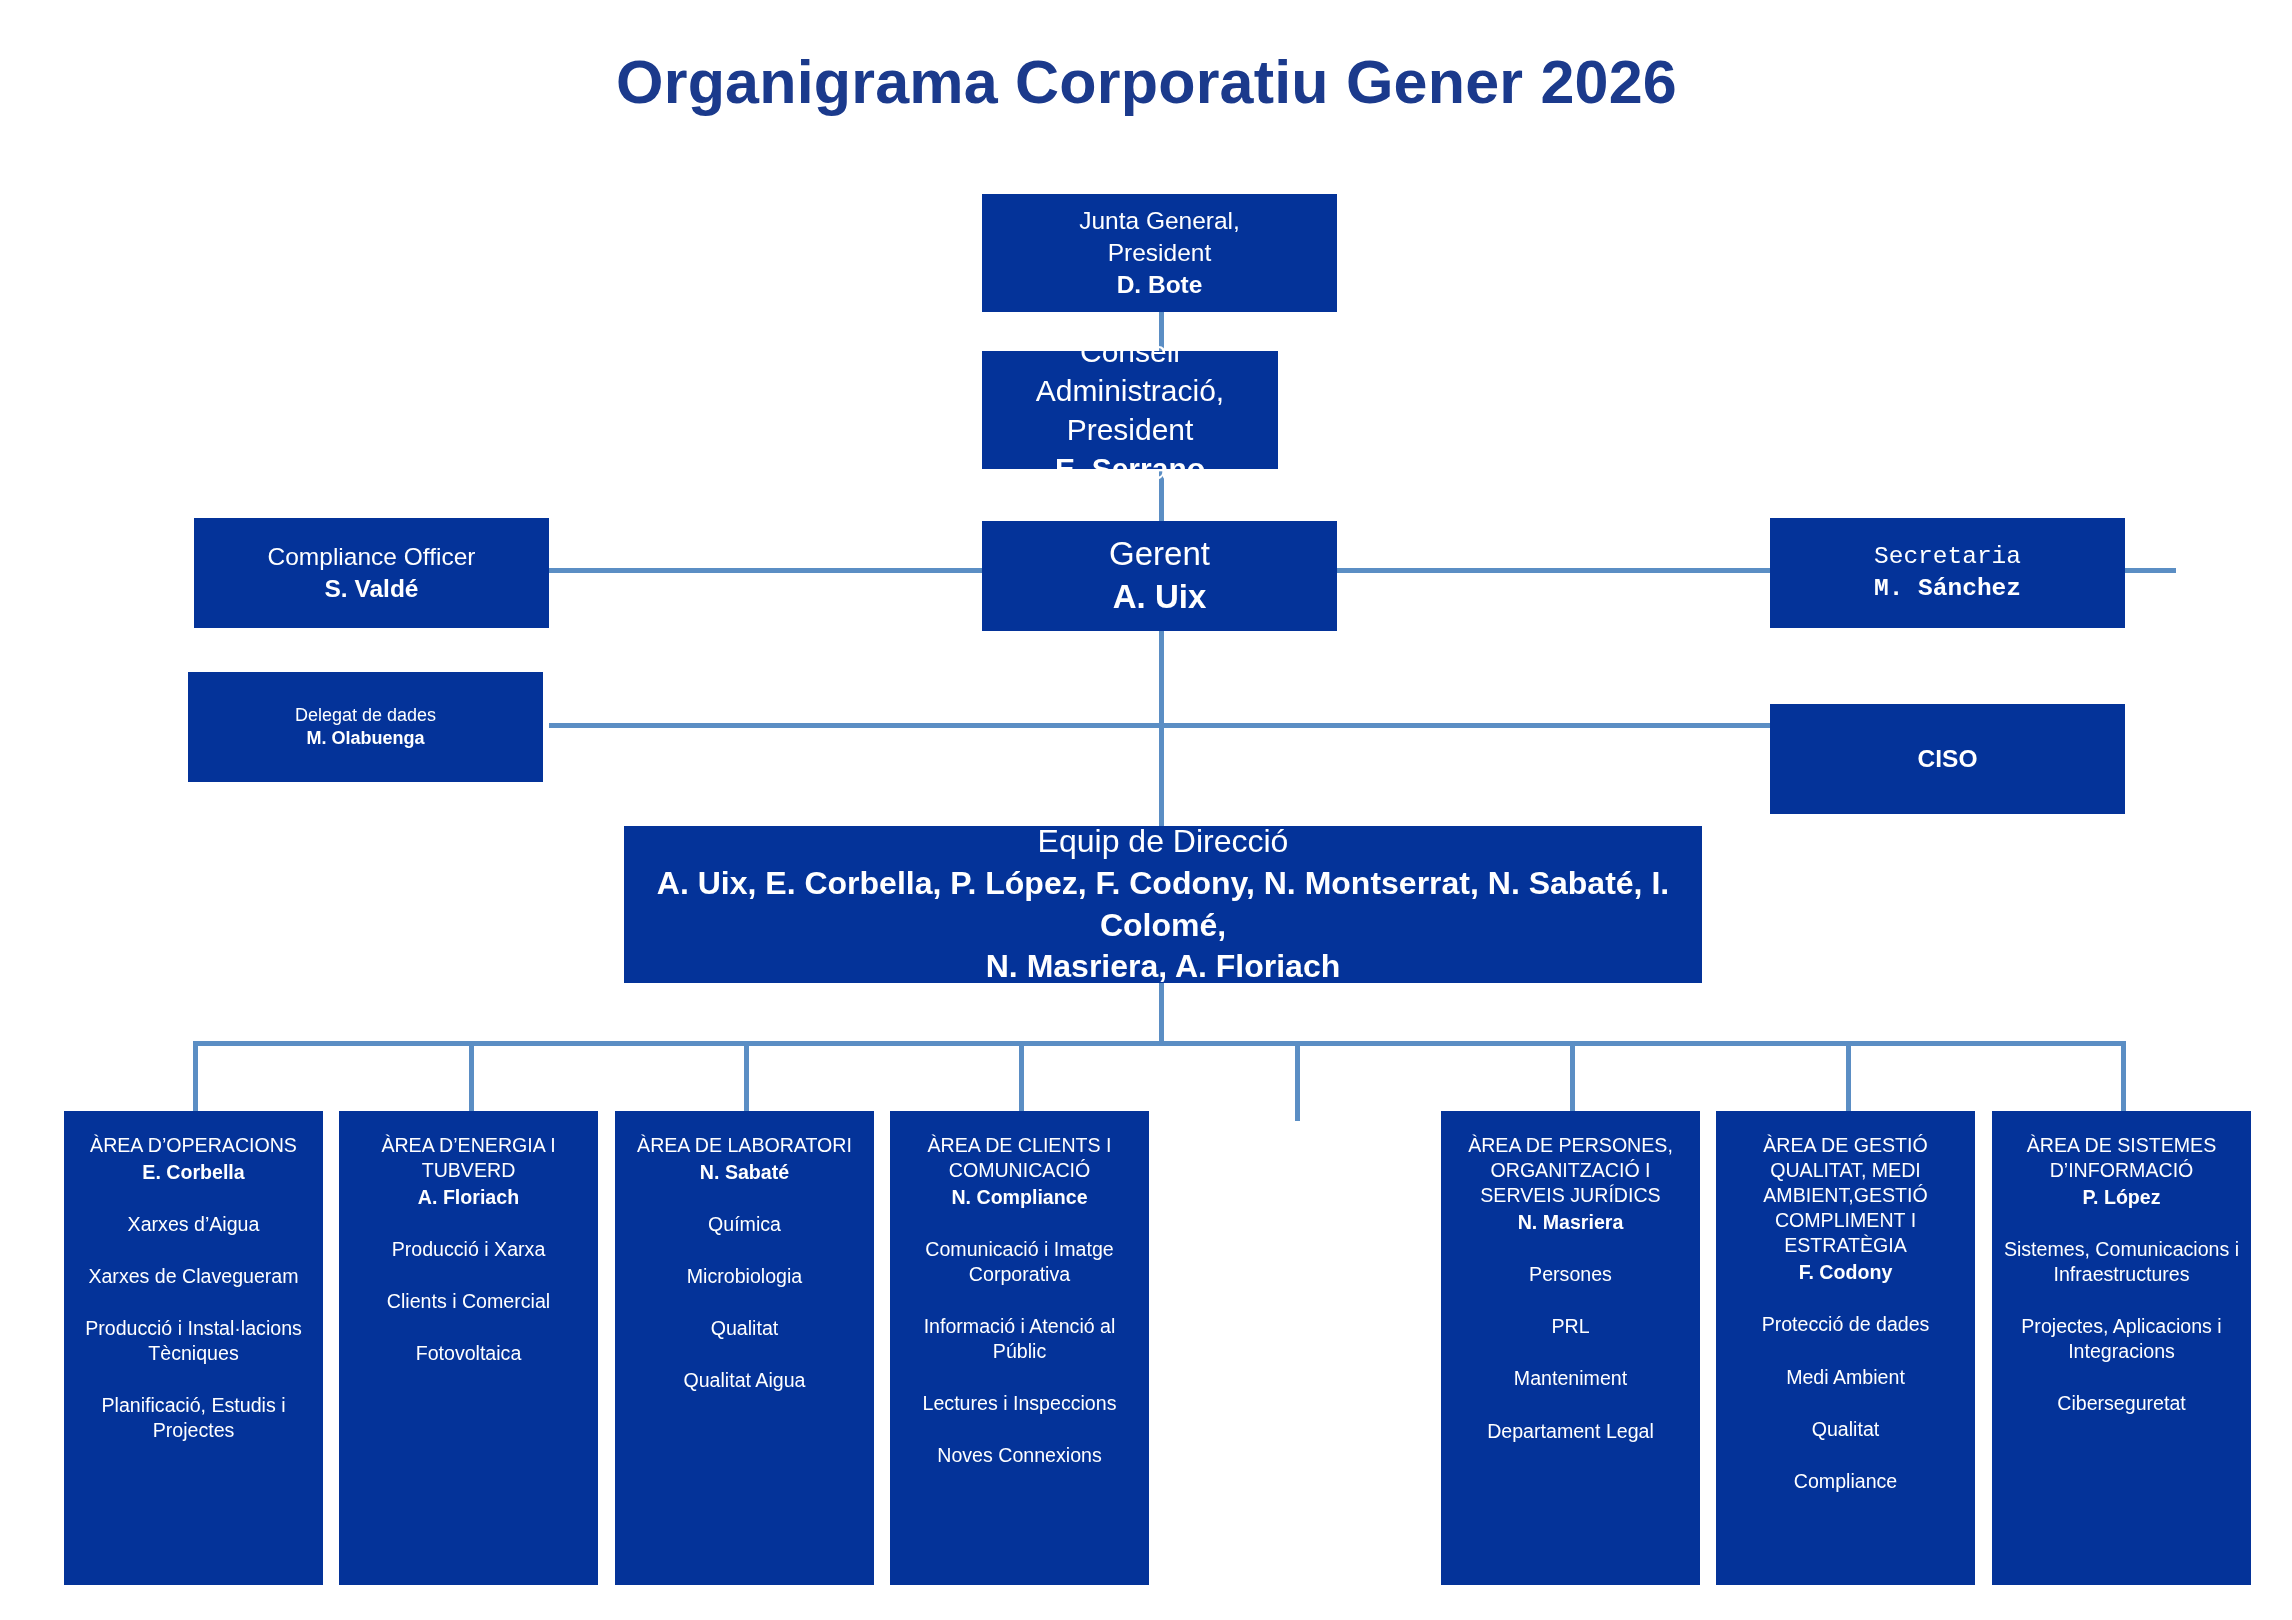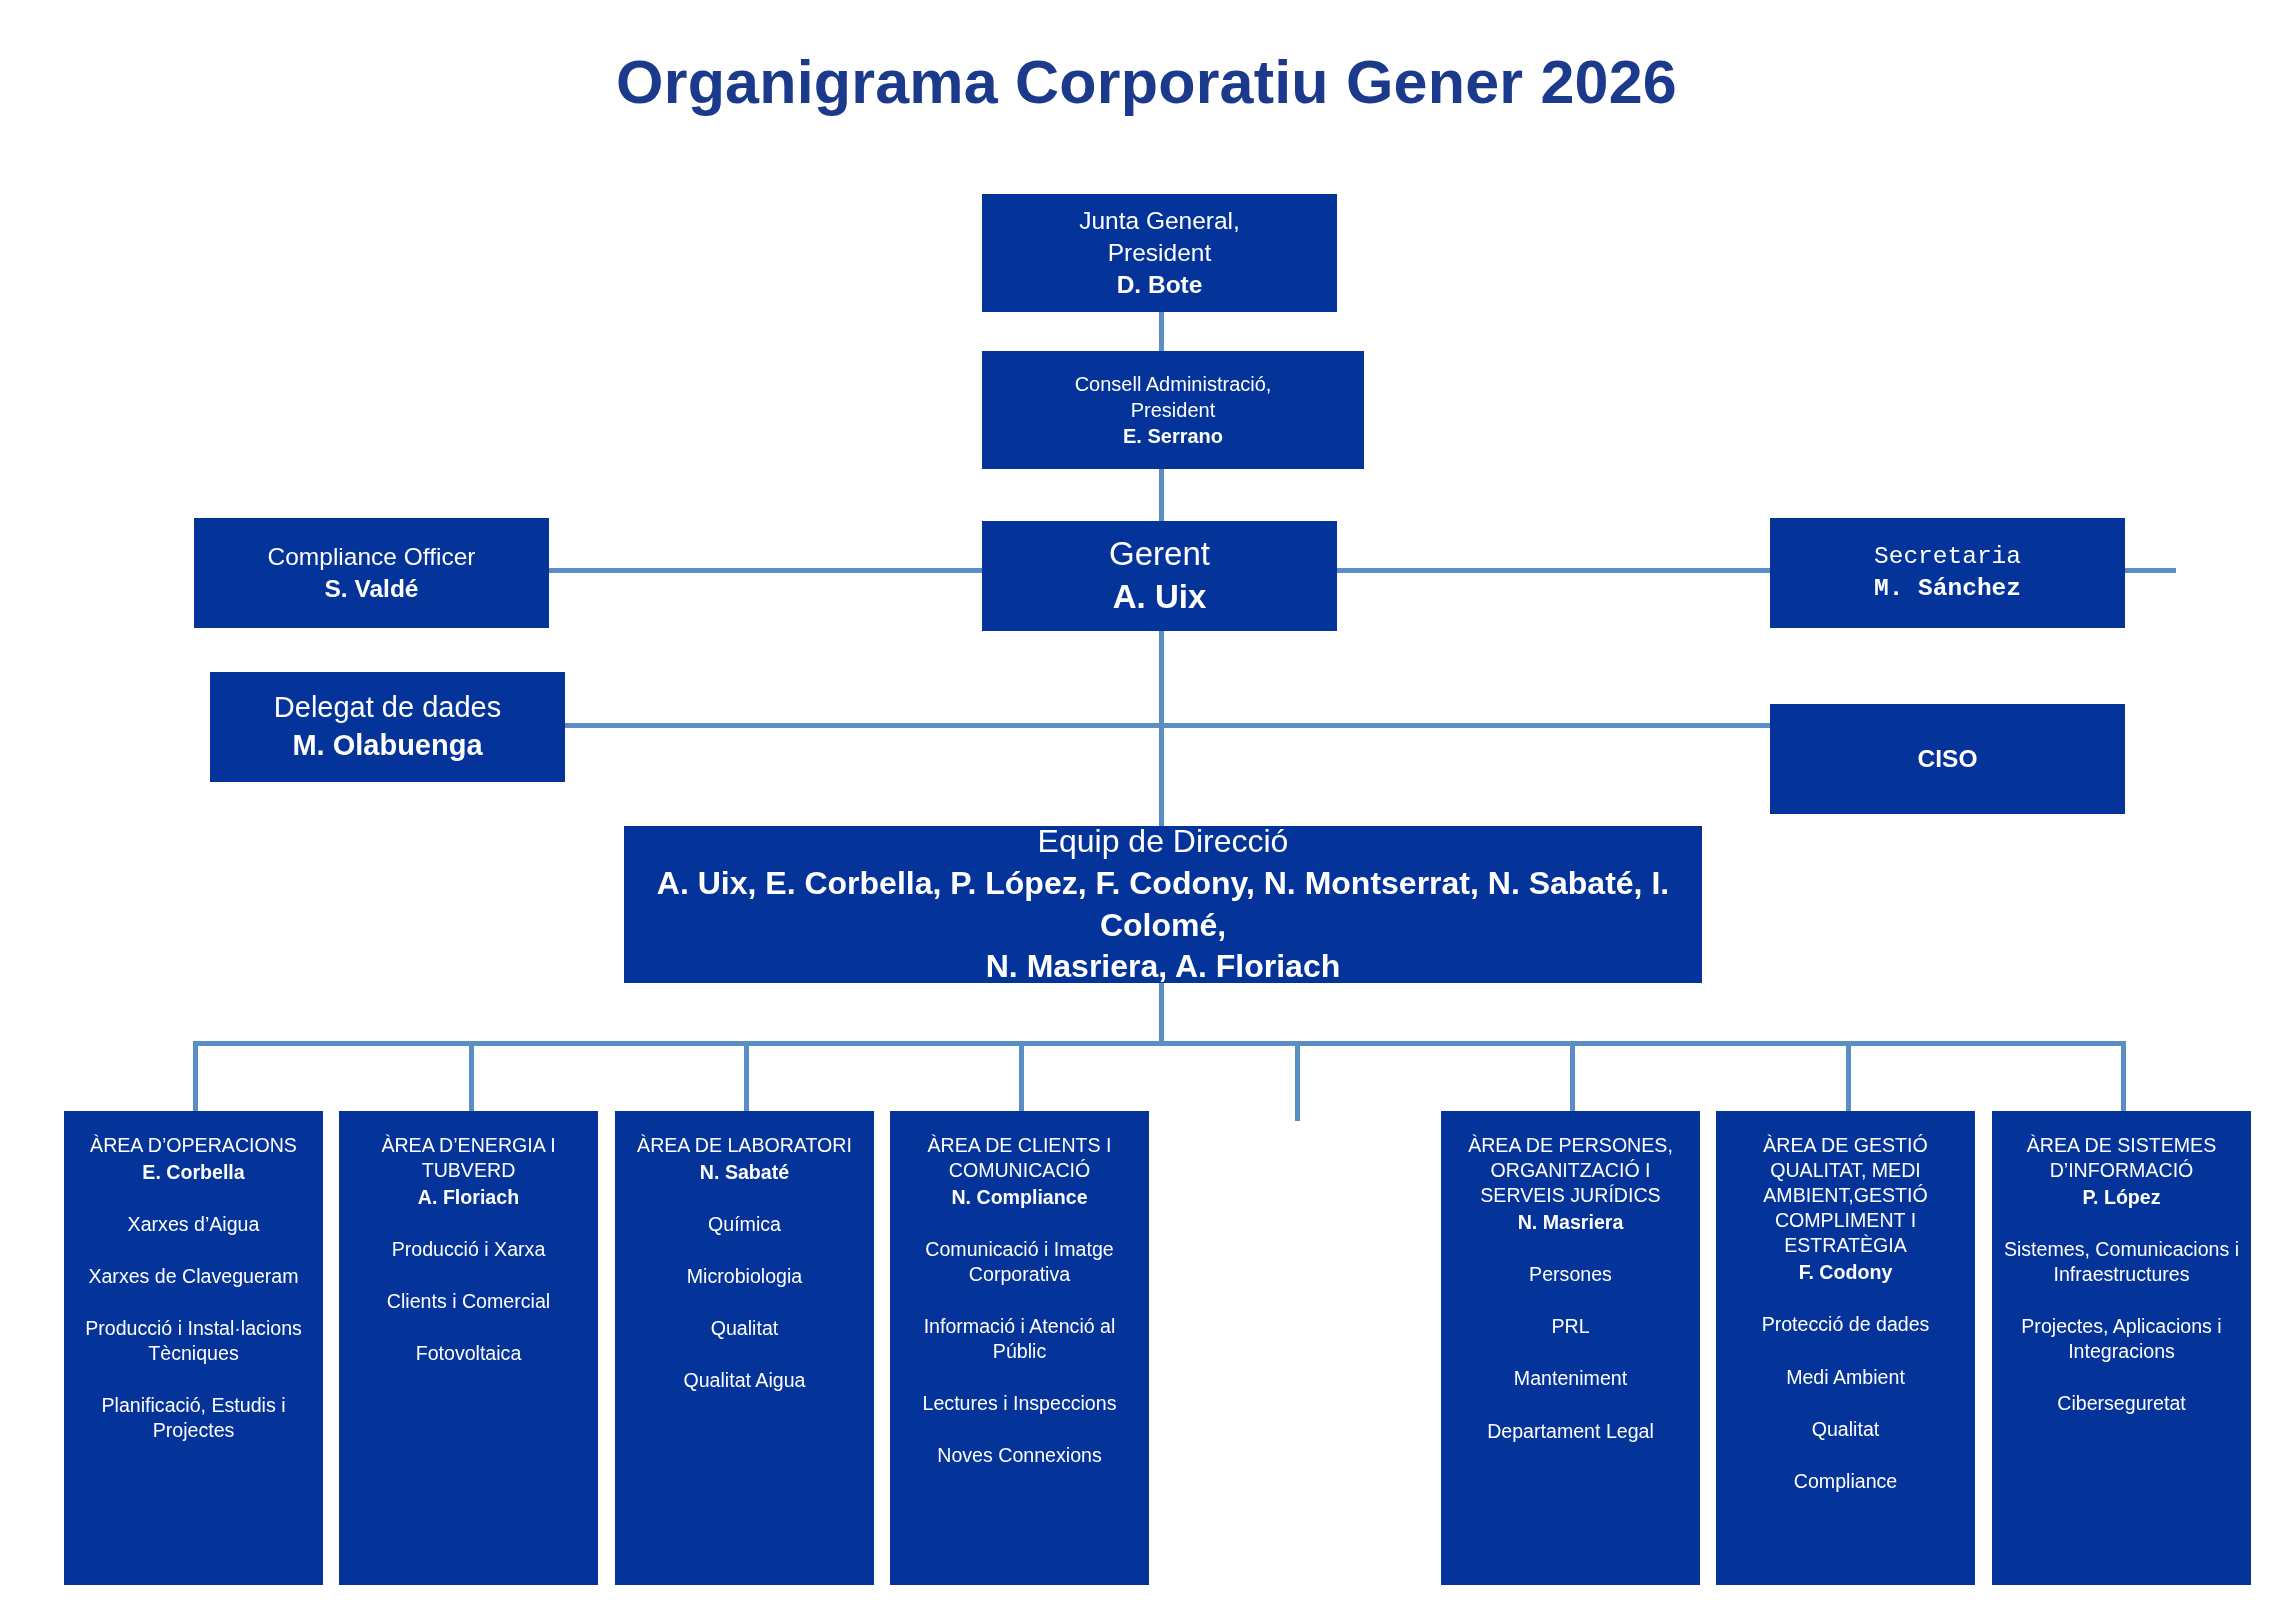--- a/index.html
+++ b/index.html
@@ -119,42 +119,42 @@
   <div class="conn v" style="left:1570px; top:1041px; height:80px;"></div>
   <div class="conn v" style="left:1846px; top:1041px; height:80px;"></div>
   <div class="conn v" style="left:2121px; top:1041px; height:80px;"></div>
 
   <div class="node" style="left:982px; top:194px; width:355px; height:118px; font-size:24.5px;">
     <span class="ln">Junta General,</span>
     <span class="ln">President</span>
     <span class="ln bold">D. Bote</span>
   </div>
 
-  <div class="node" style="left:982px; top:351px; width:382px; height:118px; font-size:20px;">
+  <div class="node" style="left:982px; top:351px; width:296px; height:118px; font-size:30px;">
     <span class="ln">Consell Administració,</span>
     <span class="ln">President</span>
     <span class="ln bold">E. Serrano</span>
   </div>
 
   <div class="node" style="left:982px; top:521px; width:355px; height:110px; font-size:33px;">
     <span class="ln">Gerent</span>
     <span class="ln bold">A. Uix</span>
   </div>
 
   <div class="node" style="left:194px; top:518px; width:355px; height:110px; font-size:24.5px;">
     <span class="ln">Compliance Officer</span>
     <span class="ln bold">S. Valdé</span>
   </div>
 
   <div class="node" style="left:1770px; top:518px; width:355px; height:110px; font-size:24.5px;font-family:Liberation Mono, monospace;">
     <span class="ln">Secretaria</span>
     <span class="ln bold">M. Sánchez</span>
   </div>
 
-  <div class="node" style="left:210px; top:672px; width:355px; height:110px; font-size:29px;">
+  <div class="node" style="left:188px; top:672px; width:355px; height:110px; font-size:18px;">
     <span class="ln">Delegat de dades</span>
     <span class="ln bold">M. Olabuenga</span>
   </div>
 
   <div class="node" style="left:1770px; top:704px; width:355px; height:110px; font-size:24.5px;">
     <span class="ln bold">CISO</span>
   </div>
 
   <div class="node" style="left:624px; top:826px; width:1078px; height:157px; font-size:32px;">
     <span class="ln">Equip de Direcció</span>

